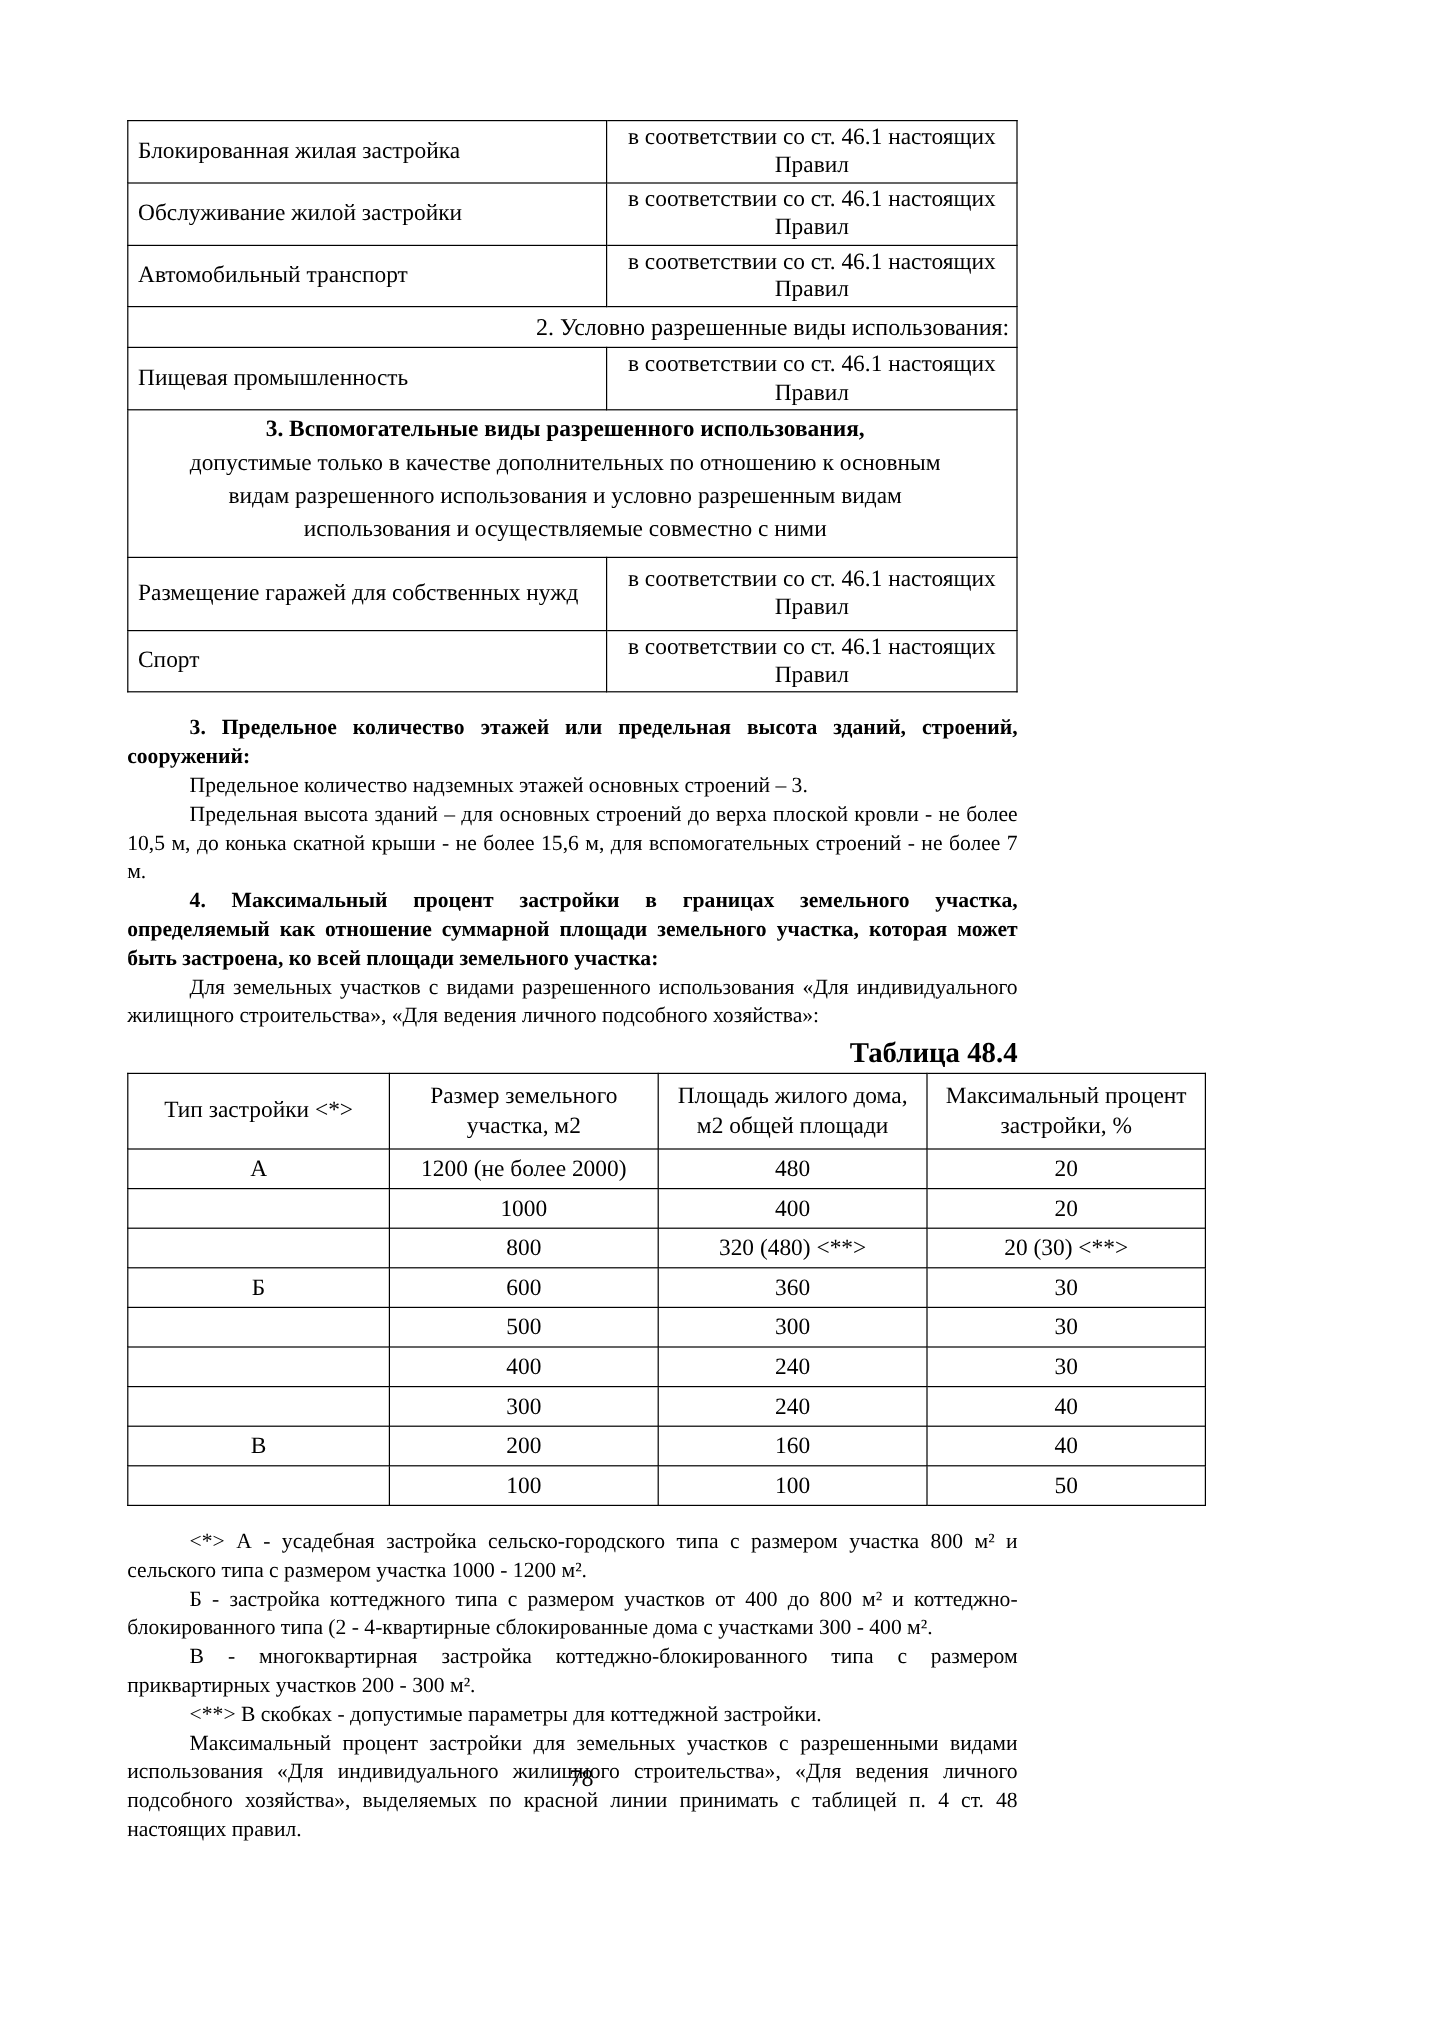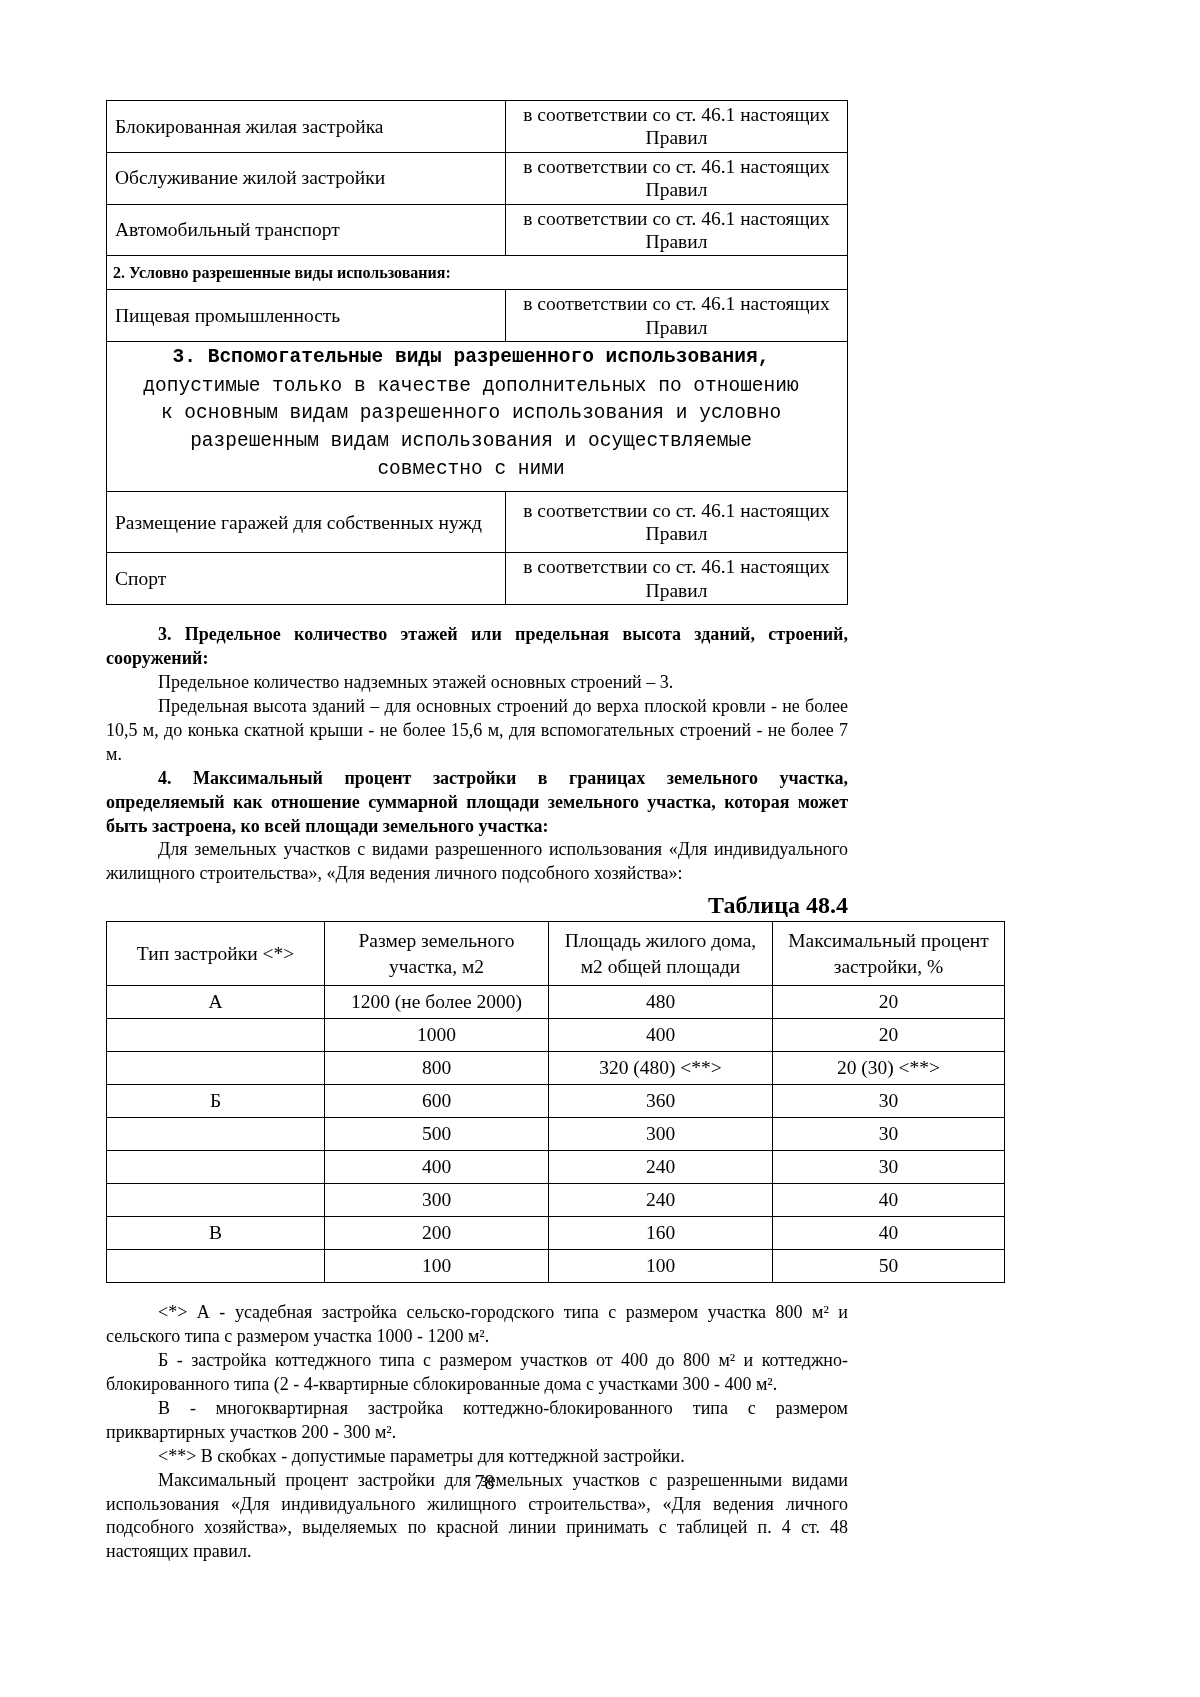--- a/index.html
+++ b/index.html
@@ -45,28 +45,27 @@
   }
   .vri-table .name-cell {
     width: 384px;
     text-align: left;
     padding-left: 8px;
   }
   .vri-table .ref-cell {
     text-align: center;
   }
   .vri-table .section-head {
-    text-align: left;
-    font-weight: bold;
-    font-size: 16px;
+    text-align: right;
+    font-weight: normal;
+    font-size: 20px;
   }
   .vri-table .section-head-3 {
     text-align: center;
     padding: 4px 42px 8px 30px;
-    font-family: Liberation Mono, monospace;
   }
   .vri-table .section-head-3 .title {
     font-weight: bold;
     display: block;
     margin-bottom: 3px;
   }
   .vri-table .section-head-3 .sub {
     display: block;
     line-height: 1.42;
   }

